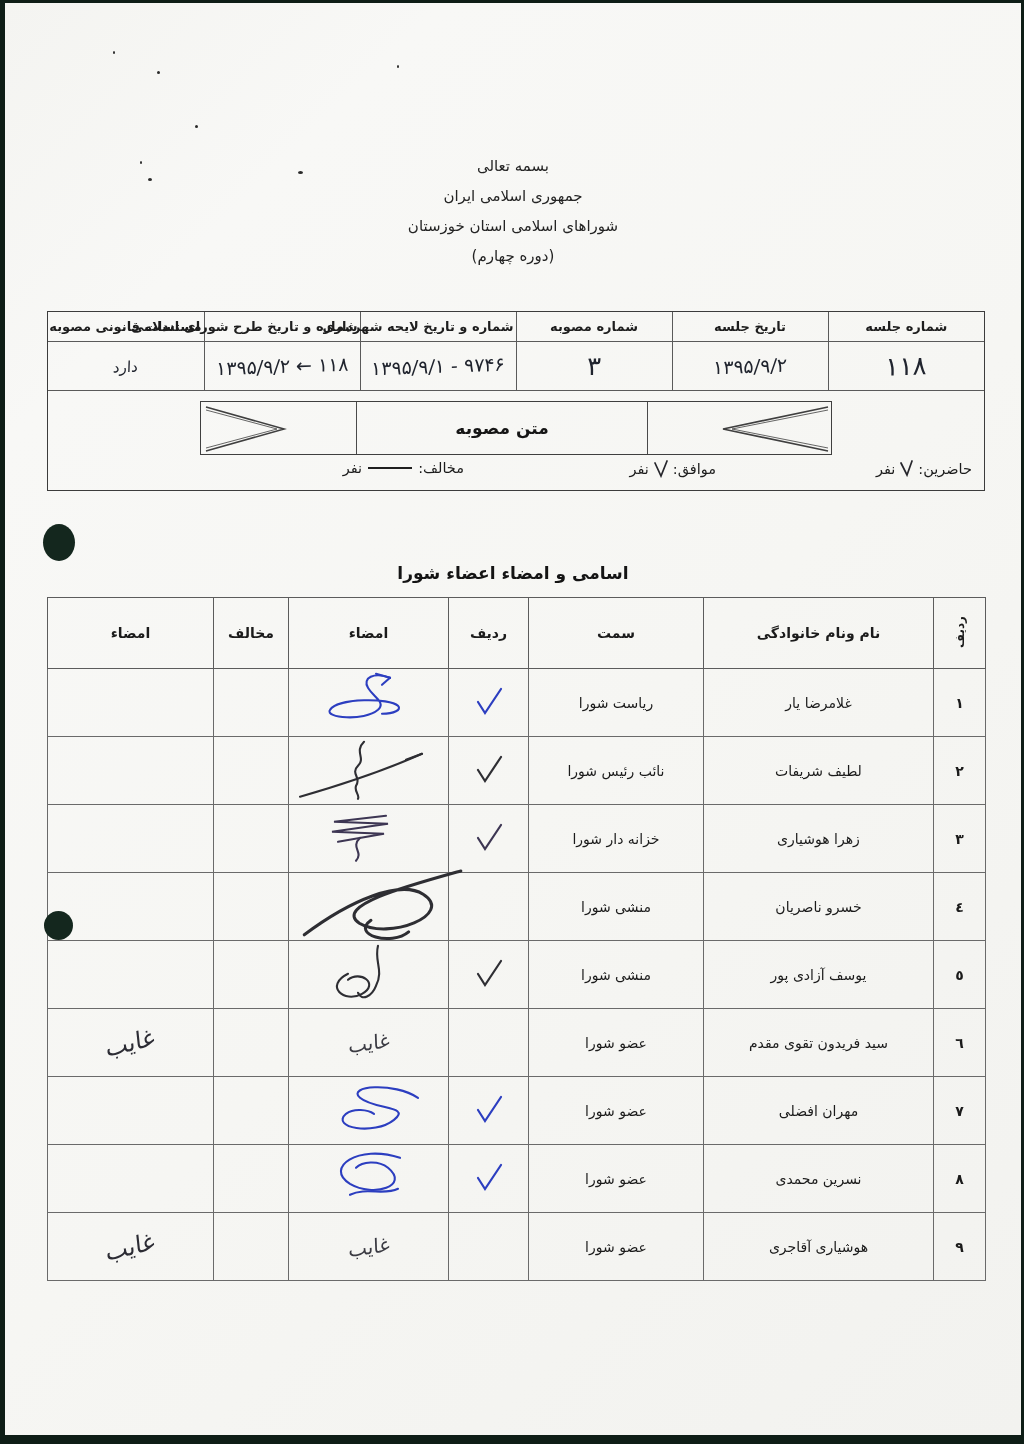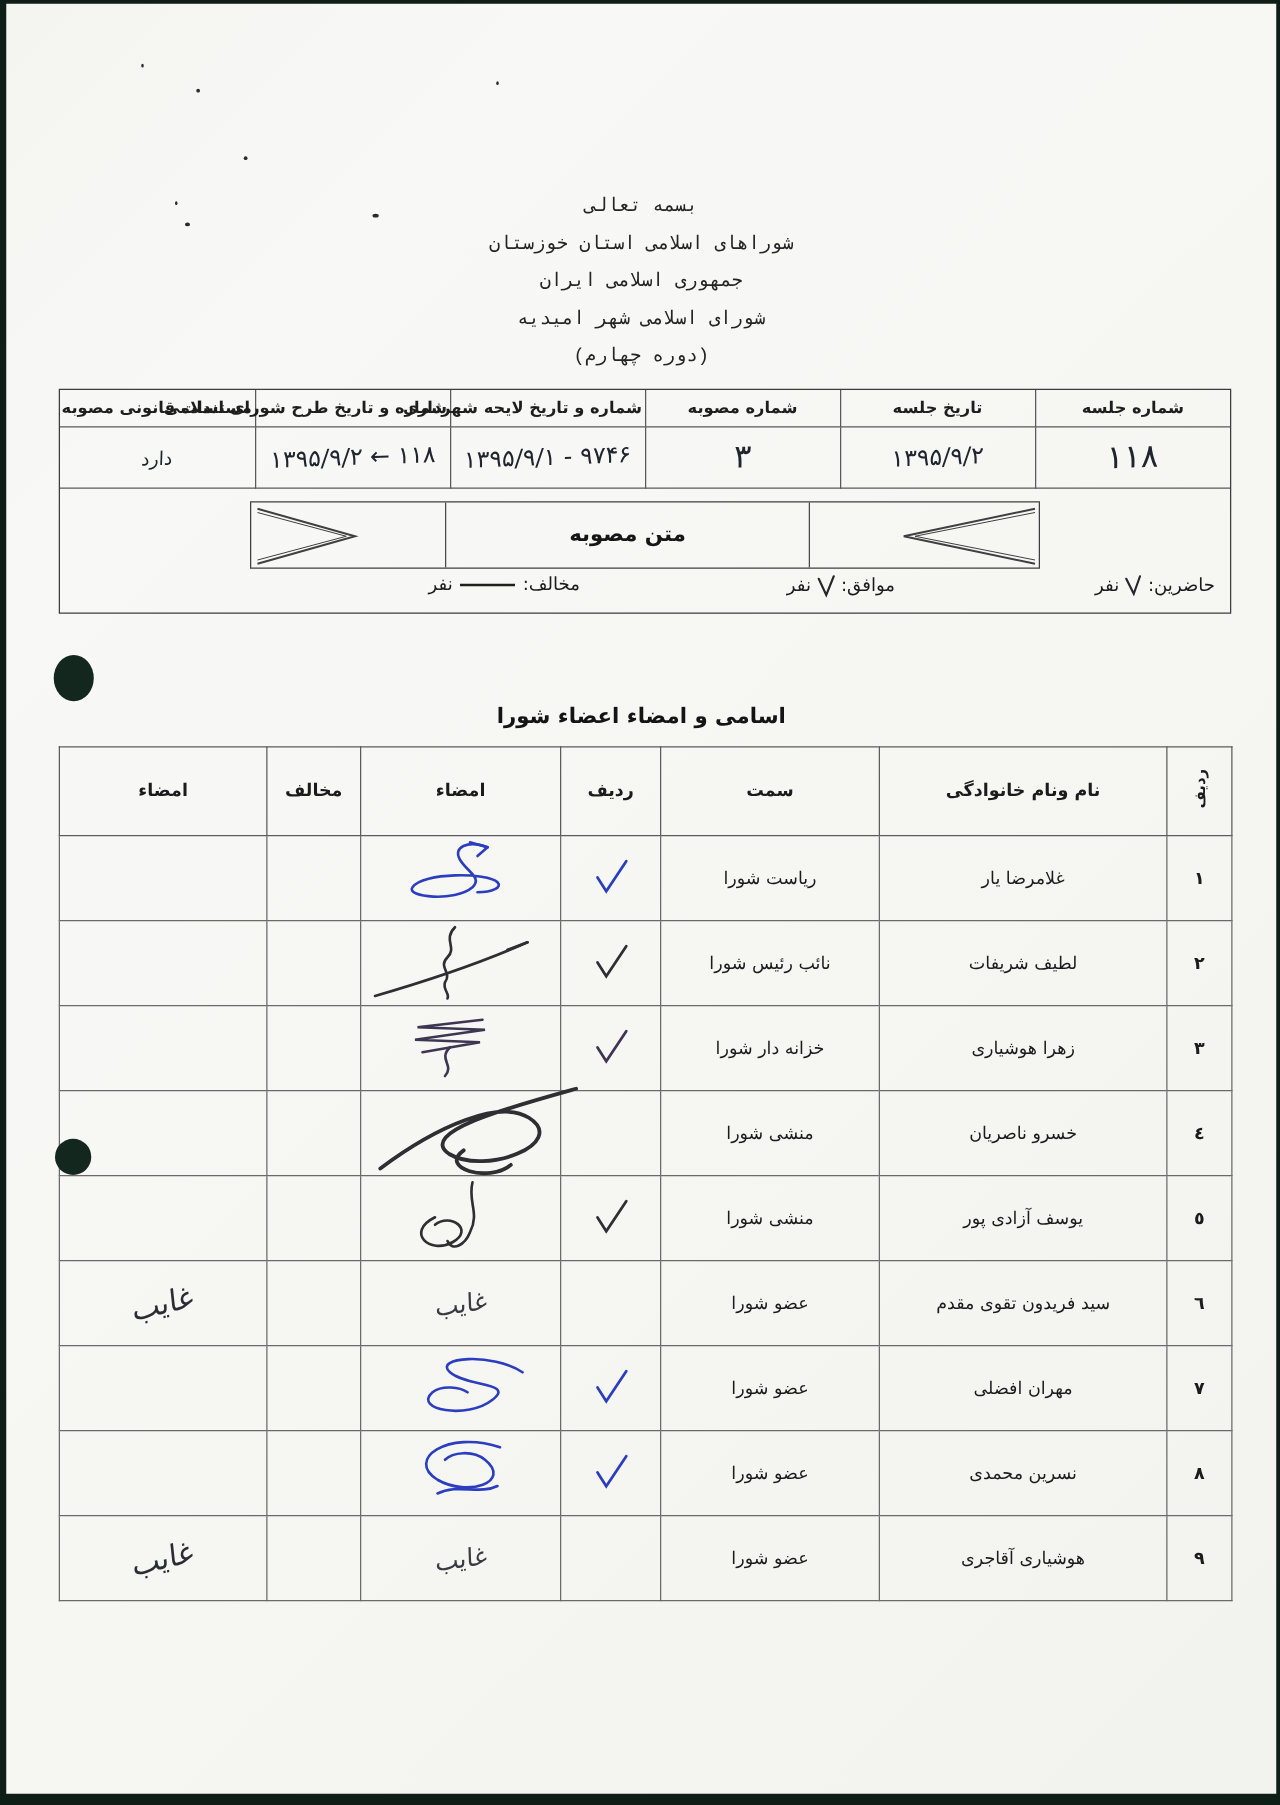--- a/index.html
+++ b/index.html
@@ -12,21 +12,21 @@
   .page{
     position:absolute;left:5px;top:3px;right:3px;bottom:9px;
     background:linear-gradient(135deg,#f4f4f1 0%,#f8f8f6 18%,#f6f6f3 55%,#f2f2ef 100%);
     color:#1c1c1c;
   }
   
   .speck{position:absolute;background:#2a2a2a;border-radius:50%;}
 
   
   .doc-header{position:absolute;top:148px;left:0;width:100%;text-align:center;}
-  .doc-header div{font-size:15px;line-height:30px;color:#242424;font-family:Liberation Mono, monospace;}
+  .doc-header div{font-size:15px;line-height:30px;color:#242424;}
 
   
   .box1{
     position:absolute;left:42px;top:308px;width:938px;box-sizing:border-box;
     border:1.5px solid #3c3c3c;background:transparent;
   }
   table.meta{width:100%;border-collapse:collapse;table-layout:fixed;direction:rtl;}
   table.meta th{
     border:1px solid #5a5a5a;border-top:none;
     font-size:13px;font-weight:bold;padding:7px 2px;color:#1e1e1e;white-space:nowrap;
@@ -108,23 +108,22 @@
   <div class="speck" style="left:108px;top:48px;width:2px;height:3px;"></div>
   <div class="speck" style="left:152px;top:68px;width:3px;height:3px;"></div>
   <div class="speck" style="left:190px;top:122px;width:3px;height:3px;"></div>
   <div class="speck" style="left:135px;top:158px;width:2px;height:3px;"></div>
   <div class="speck" style="left:143px;top:175px;width:4px;height:3px;"></div>
   <div class="speck" style="left:293px;top:168px;width:5px;height:3px;"></div>
   <div class="speck" style="left:392px;top:62px;width:2px;height:3px;"></div>
 
   <header class="doc-header">
     <div>بسمه تعالی</div>
+    <div>جمهوری اسلامی ایران</div>
     <div>شوراهای اسلامی استان خوزستان</div>
-    <div>جمهوری اسلامی ایران</div>
-    <div>شورای اسلامی شهر امیدیه</div>
     <div>(دوره چهارم)</div>
   </header>
 
   <section class="box1">
     <table class="meta">
       <thead>
           <tr id="meta-head-row">
             <th>شماره جلسه</th>
             <th>تاریخ جلسه</th>
             <th>شماره مصوبه</th>

